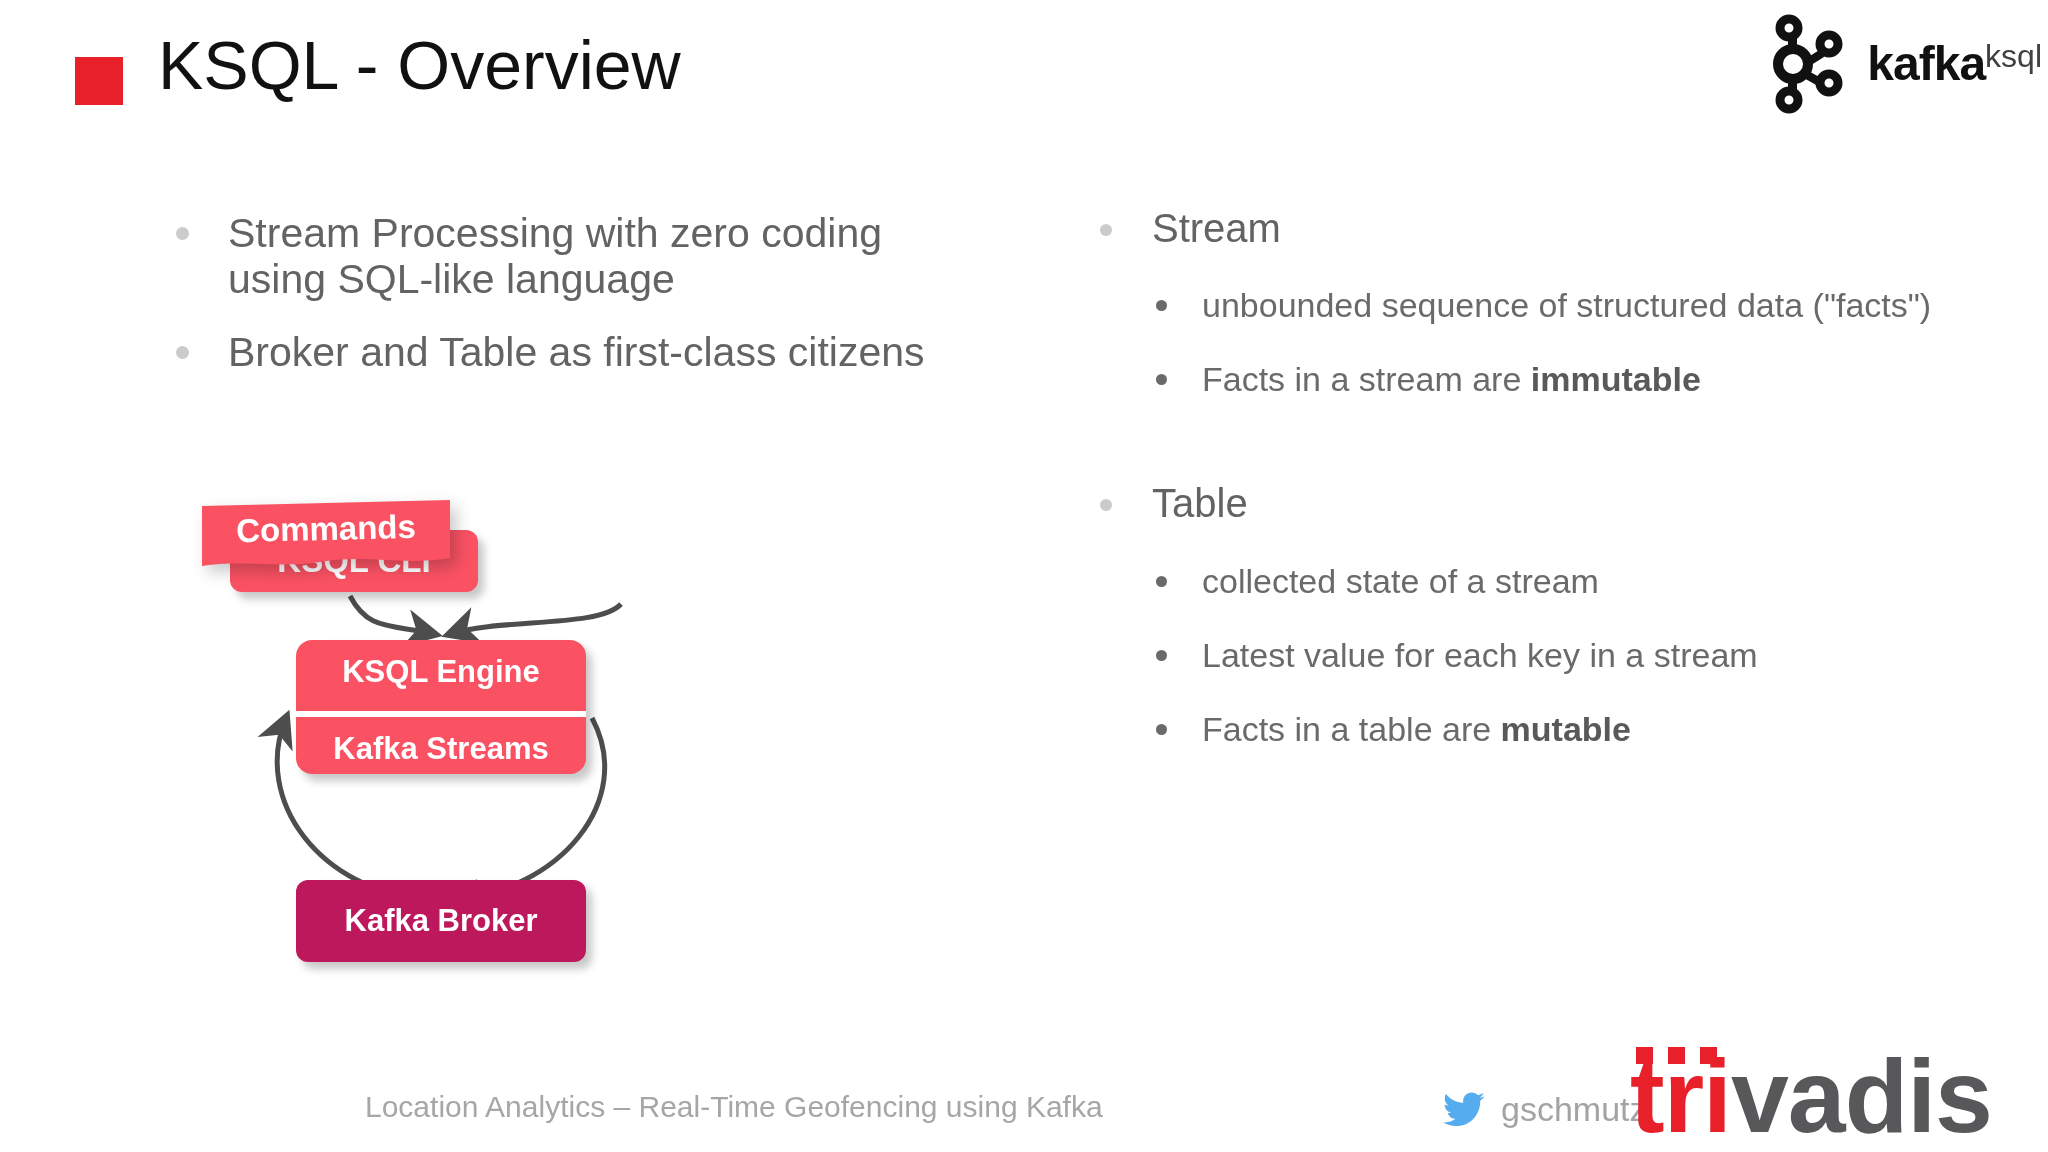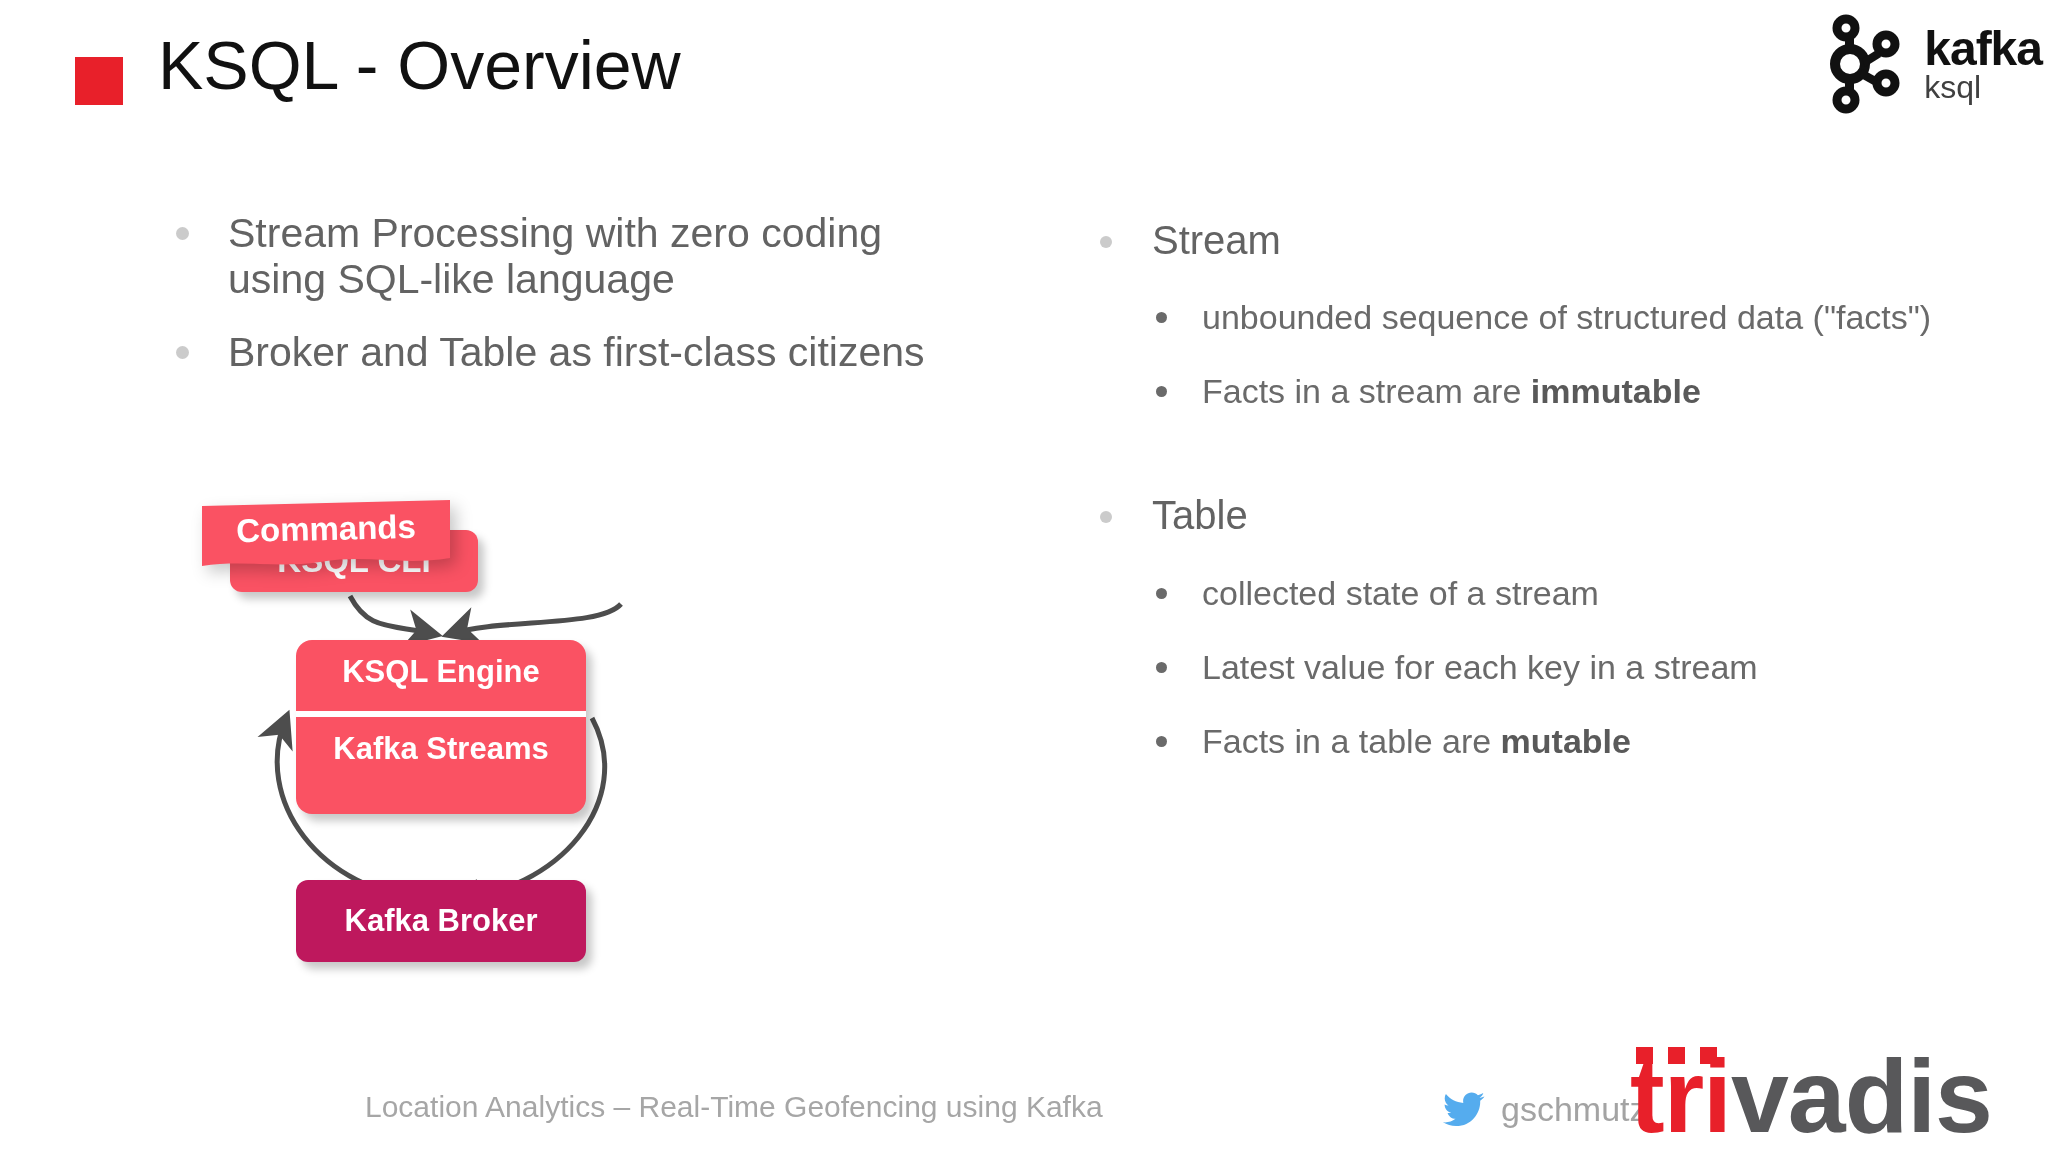--- a/index.html
+++ b/index.html
@@ -42,34 +42,35 @@
   #kafka-logo {
     position: absolute;
     right: 30px; top: 14px;
     display: flex;
     align-items: center;
     gap: 14px;
   }
   #kafka-logo-mark { width: 88px; height: 100px; display:block; }
   #kafka-logo-words {
     display: flex;
-    flex-direction: column;
+    flex-direction: row;
     line-height: 0.94;
+    text-align: center;
   }
   #kafka-logo-words .w1 {
     font-size: 48px; font-weight: 700; color: #111111; letter-spacing: -1px;
   }
   #kafka-logo-words .w2 {
     font-size: 32px; font-weight: 400; color: #404040; letter-spacing: 0px;
   }
 
   
   .col { position: absolute; }
   #left-col  { left: 160px;  top: 210px; width: 830px; }
-  #right-col { left: 1090px; top: 218px; width: 880px; }
+  #right-col { left: 1090px; top: 206px; width: 880px; }
 
   
   .b1 {
     position: relative;
     padding-left: 68px;
     color: #636363;
     font-size: 41px;
     line-height: 1.13;
     margin-bottom: 26px;
   }
@@ -142,21 +143,21 @@
     width: 252px;
     text-align: center;
     color: #ffffff;
     font-size: 33px;
     font-weight: 700;
     transform: rotate(-1.4deg);
   }
   #box-engine-group {
     position: absolute;
     left: 96px; top: 140px;
-    width: 290px; height: 174px;
+    width: 290px; height: 134px;
     background: #fa5263;
     border-radius: 16px;
     box-shadow: 6px 7px 9px rgba(0,0,0,0.22);
     overflow: hidden;
   }
   #engine-divider {
     position: absolute;
     left: 0; top: 71px;
     width: 290px; height: 6px;
     background: #ffffff;

